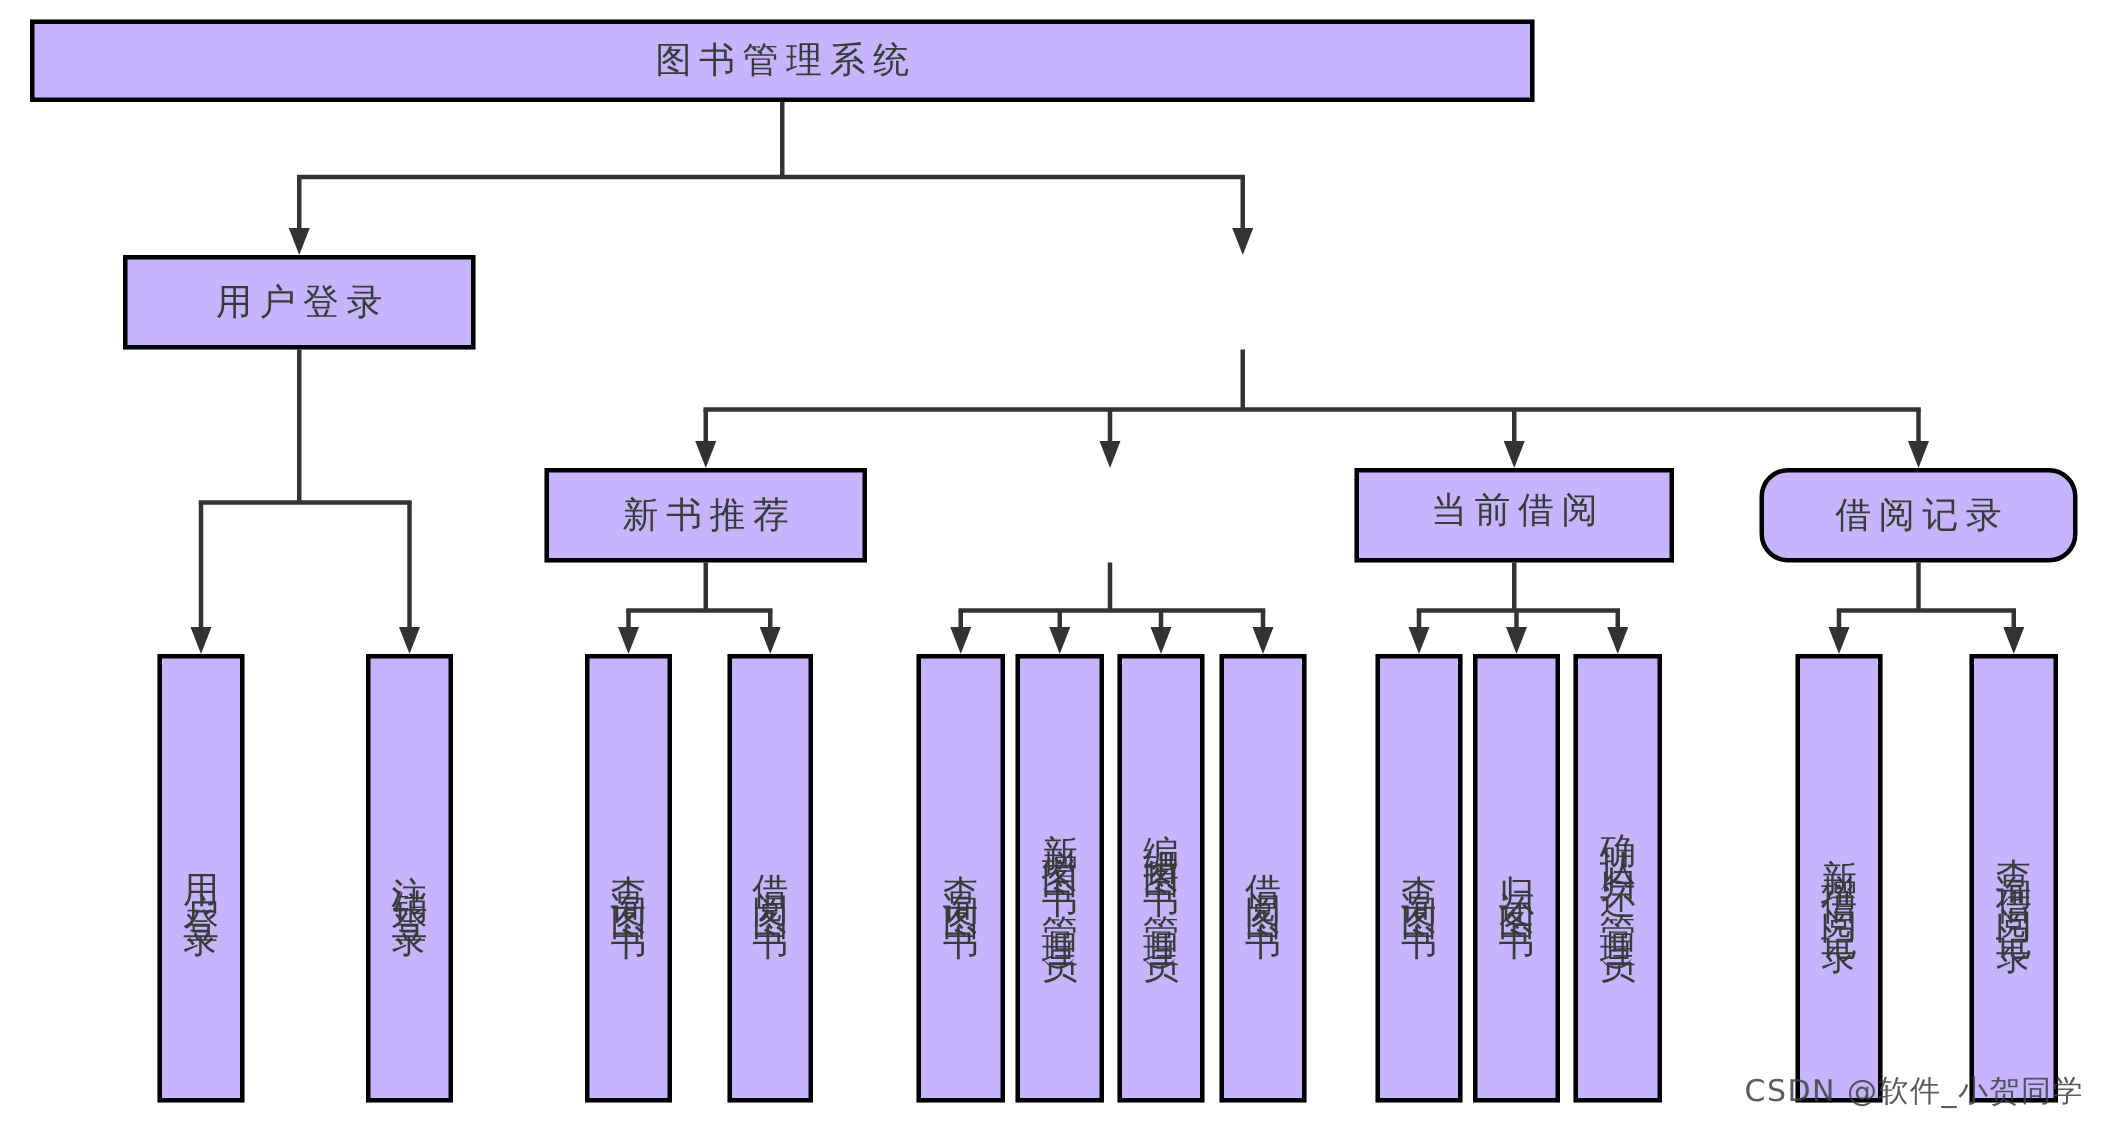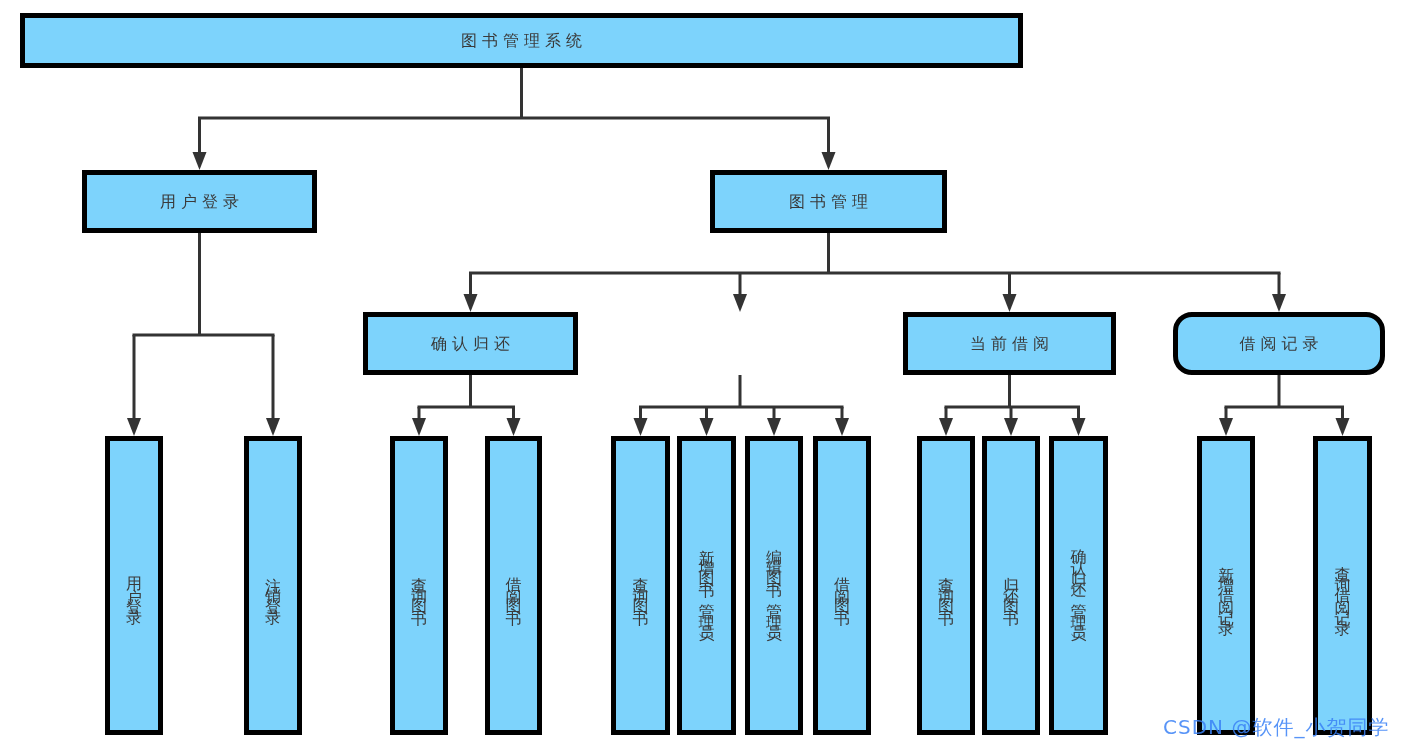--- a/index.html
+++ b/index.html
@@ -17,47 +17,47 @@
   }
   #edges {
     position: absolute;
     left: 0;
     top: 0;
     z-index: 1;
   }
   .node {
     position: absolute;
     box-sizing: border-box;
-    border: 5px solid #000000;
-    background: #7dd3fc;
+    border: 3px solid #000000;
+    background: #c4b5fd;
     color: #3a3a3a;
     display: flex;
     align-items: center;
     justify-content: center;
-    font-size: 16px;
+    font-size: 24px;
     letter-spacing: 5px;
     text-indent: 5px;
     line-height: 1.2;
     z-index: 2;
     white-space: nowrap;
   }
   .node.v {
     writing-mode: vertical-rl;
     text-orientation: mixed;
     letter-spacing: 11px;
     text-indent: 0;
     line-height: 1;
     padding: 6px 0;
   }
   #watermark {
     position: absolute;
     left: 1163px;
     top: 714px;
     font-size: 20px;
-    color: #3b82f6;
+    color: #404040;
     opacity: 0.85;
     letter-spacing: 1px;
     z-index: 3;
     white-space: nowrap;
   }
 </style>
 </head>
 <body>
 
 <div id="canvas">
@@ -112,23 +112,22 @@
       <line x1="1224.5" y1="407" x2="1344" y2="407" stroke="#333333" stroke-width="3"></line>
       <line x1="1226" y1="407" x2="1226" y2="420" stroke="#333333" stroke-width="3"></line>
       <polygon points="1219,418 1233,418 1226,436" fill="#333333"></polygon>
       <line x1="1342.5" y1="407" x2="1342.5" y2="420" stroke="#333333" stroke-width="3"></line>
       <polygon points="1335.5,418 1349.5,418 1342.5,436" fill="#333333"></polygon>
     </svg>
 
   <div id="watermark">CSDN @软件_小贺同学</div>
 <div class="node" style="left: 20px; top: 13px; width: 1003px; height: 55px;">图书管理系统</div>
     <div class="node" style="left: 82px; top: 170px; width: 235px; height: 63px;">用户登录</div>
-    <div class="node" style="left: 710px; top: 170px; width: 237px; height: 63px;">图书管理</div>
-    <div class="node" style="left: 363px; top: 312px; width: 215px; height: 63px;">确认归还</div>
-    <div class="node" style="left: 903px; top: 312px; width: 213px; height: 63px;">当前借阅</div>
+    <div class="node" style="left: 363px; top: 312px; width: 215px; height: 63px;">新书推荐</div>
+    <div class="node" style="left: 903px; top: 312px; width: 213px; height: 63px; font-family: Liberation Mono, monospace;">当前借阅</div>
     <div class="node" style="left: 1173px; top: 312px; width: 212px; height: 63px; border-radius: 19px;">借阅记录</div>
     <div class="node v" style="left: 105px; top: 436px; width: 58px; height: 299px;">用户登录</div>
     <div class="node v" style="left: 244px; top: 436px; width: 58px; height: 299px;">注销登录</div>
     <div class="node v" style="left: 390px; top: 436px; width: 58px; height: 299px;">查询图书</div>
     <div class="node v" style="left: 485px; top: 436px; width: 57px; height: 299px;">借阅图书</div>
     <div class="node v" style="left: 611px; top: 436px; width: 59px; height: 299px;">查询图书</div>
     <div class="node v" style="left: 677px; top: 436px; width: 59px; height: 299px;">新增图书（管理员）</div>
     <div class="node v" style="left: 745px; top: 436px; width: 58px; height: 299px;">编辑图书（管理员）</div>
     <div class="node v" style="left: 813px; top: 436px; width: 58px; height: 299px;">借阅图书</div>
     <div class="node v" style="left: 917px; top: 436px; width: 58px; height: 299px;">查询图书</div>

